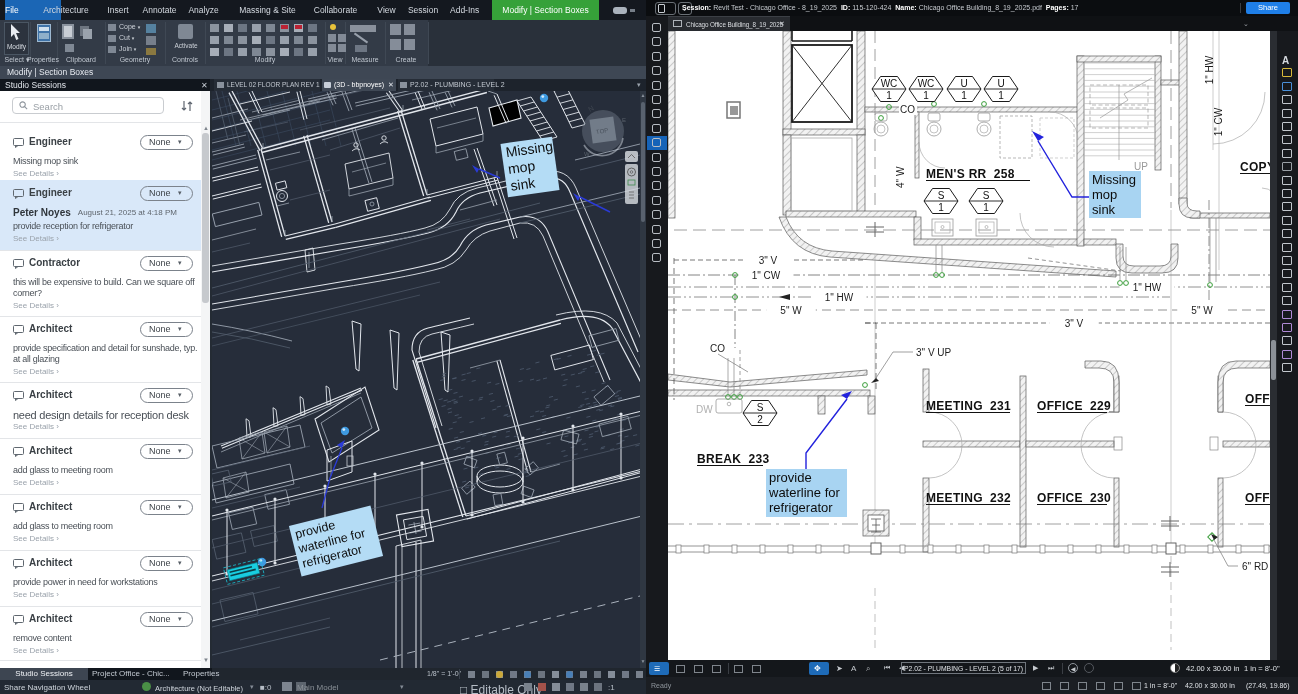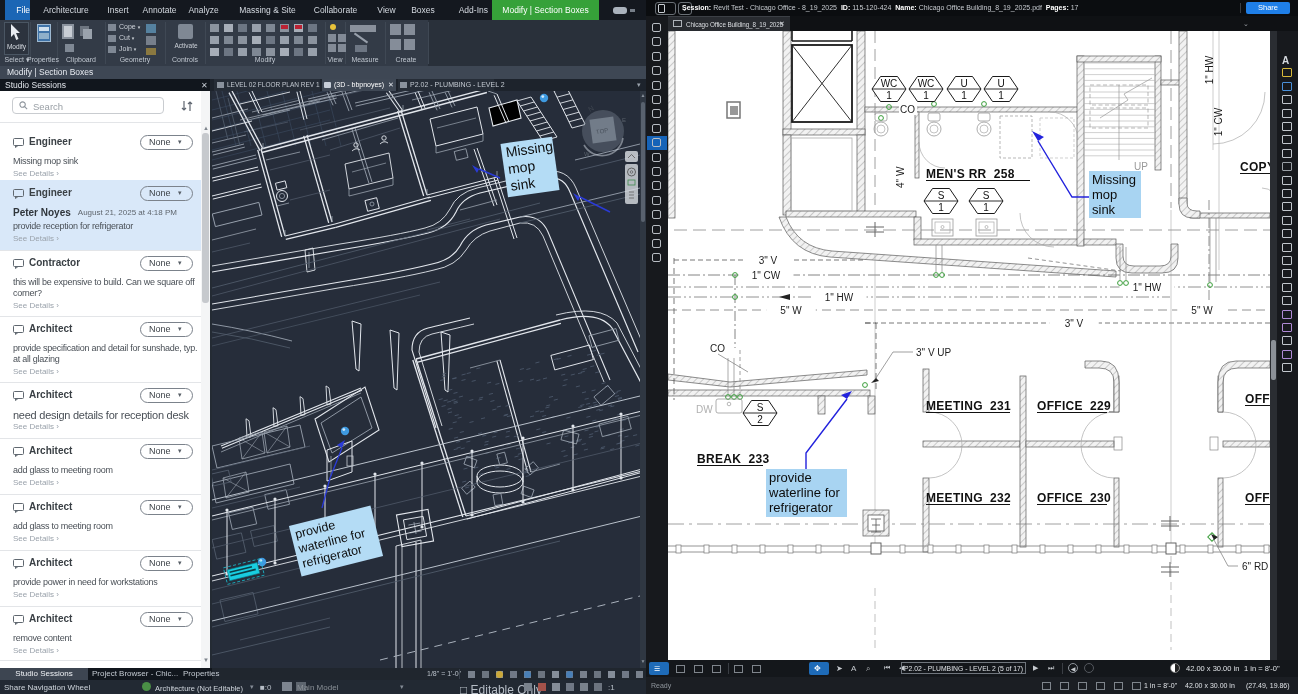--- a/index.html
+++ b/index.html
@@ -1,29 +1,29 @@
 <!DOCTYPE html>
 <html><head><meta charset="utf-8"><style>
 *{margin:0;padding:0;box-sizing:border-box}
 body{width:1298px;height:694px;position:relative;overflow:hidden;background:#10151c;font-family:"Liberation Sans",sans-serif}
 .abs{position:absolute}
 </style></head><body>
 
 <div class="abs" style="left:0;top:0;width:646px;height:694px;background:#242b34">
 <div class="abs" style="left:0;top:0;width:646px;height:20px;background:#14181f">
-<div class="abs" style="left:5px;top:0;width:25px;height:20px;background:#1b66b5;color:#fff;font-size:8.5px;line-height:20px;text-align:right">File</div>
+<div class="abs" style="left:5px;top:0;width:56px;height:20px;background:#1b66b5;color:#fff;font-size:8.5px;line-height:20px;text-align:left">File</div>
 <div class="abs" style="left:38px;top:0;width:56px;height:20px;color:#d4d9e0;font-size:8.5px;line-height:20px;text-align:center">Architecture</div>
 <div class="abs" style="left:102px;top:0;width:32px;height:20px;color:#d4d9e0;font-size:8.5px;line-height:20px;text-align:center">Insert</div>
 <div class="abs" style="left:138px;top:0;width:43px;height:20px;color:#d4d9e0;font-size:8.5px;line-height:20px;text-align:center">Annotate</div>
 <div class="abs" style="left:183px;top:0;width:41px;height:20px;color:#d4d9e0;font-size:8.5px;line-height:20px;text-align:center">Analyze</div>
 <div class="abs" style="left:233px;top:0;width:69px;height:20px;color:#d4d9e0;font-size:8.5px;line-height:20px;text-align:center">Massing &amp; Site</div>
 <div class="abs" style="left:308px;top:0;width:55px;height:20px;color:#d4d9e0;font-size:8.5px;line-height:20px;text-align:center">Collaborate</div>
 <div class="abs" style="left:373px;top:0;width:27px;height:20px;color:#d4d9e0;font-size:8.5px;line-height:20px;text-align:center">View</div>
-<div class="abs" style="left:403px;top:0;width:40px;height:20px;color:#d4d9e0;font-size:8.5px;line-height:20px;text-align:center">Boxes</div>
-<div class="abs" style="left:450px;top:0;width:38px;height:20px;color:#d4d9e0;font-size:8.5px;line-height:20px;text-align:right">Add-Ins</div>
+<div class="abs" style="left:403px;top:0;width:40px;height:20px;color:#d4d9e0;font-size:8.5px;line-height:20px;text-align:center">Session</div>
+<div class="abs" style="left:450px;top:0;width:38px;height:20px;color:#d4d9e0;font-size:8.5px;line-height:20px;text-align:left">Add-Ins</div>
 <div class="abs" style="left:492px;top:0;width:107px;height:20px;background:#36a139;color:#fff;font-size:8.5px;line-height:20px;text-align:center">Modify | Section Boxes</div>
 <div class="abs" style="left:613px;top:7px;width:14px;height:7px;background:#aab2bc;border-radius:3px"></div>
       <div class="abs" style="left:630px;top:9px;width:5px;height:3px;background:#767e88"></div>
 </div>
 <div class="abs" style="left:0;top:20px;width:646px;height:46px;background:#333b47">
 <div class="abs" style="left:428px;top:0;width:218px;height:46px;background:#29303a"></div>
 <div class="abs" style="left:30px;top:2px;width:1px;height:42px;background:#3f4854"></div>
 <div class="abs" style="left:57px;top:2px;width:1px;height:42px;background:#3f4854"></div>
 <div class="abs" style="left:105px;top:2px;width:1px;height:42px;background:#3f4854"></div>
 <div class="abs" style="left:165px;top:2px;width:1px;height:42px;background:#3f4854"></div>
@@ -757,21 +757,21 @@
 <div class="abs" style="left:396px;top:3px;width:7px;height:7px;background:#858d98"></div>
 <div class="abs" style="left:410px;top:3px;width:7px;height:7px;background:#707885"></div>
 <div class="abs" style="left:424px;top:3px;width:7px;height:7px;background:#79818c"></div>
 <div class="abs" style="left:284px;top:3px;width:7px;height:7px;background:#caa83a;border-radius:50%"></div>
 <div class="abs" style="left:312px;top:3px;width:7px;height:7px;background:#4a7fb5;border-radius:50%"></div>
 <div class="abs" style="left:354px;top:3px;width:7px;height:7px;background:#4a7fb5;border-radius:50%"></div>
 <div class="abs" style="left:247px;top:1px;width:1px;height:10px;background:#39414c"></div>
 </div>
 <div class="abs" style="left:0;top:668px;width:212px;height:12px;background:#11161d">
 <div class="abs" style="left:0;top:0;width:88px;height:12px;background:#3d4551;color:#eef1f5;font-size:8px;line-height:12px;text-align:center">Studio Sessions</div>
-<div class="abs" style="left:92px;top:0;color:#c3c9d1;font-size:8px;line-height:12px">Project Browser - Chic...</div>
+<div class="abs" style="left:92px;top:0;color:#c3c9d1;font-size:8px;line-height:12px">Project Office - Chic...</div>
 <div class="abs" style="left:183px;top:0;color:#c3c9d1;font-size:8px;line-height:12px">Properties</div>
 </div>
 <div class="abs" style="left:0;top:680px;width:646px;height:14px;background:#222933">
 <div class="abs" style="left:4px;top:3px;color:#cfd5dc;font-size:8px">Share Navigation Wheel</div>
 <div class="abs" style="left:142px;top:2px;width:9px;height:9px;background:#4a8f46;border-radius:50%"></div>
 <div class="abs" style="left:155px;top:3.5px;color:#cfd5dc;font-size:7.5px">Architecture (Not Editable)</div>
 <div class="abs" style="left:250px;top:3px;color:#848c96;font-size:7px">▾</div>
 <div class="abs" style="left:260px;top:3px;color:#b6bdc6;font-size:8px">■:0</div>
 <div class="abs" style="left:282px;top:2px;width:10px;height:9px;background:#7d8590"></div>
 <div class="abs" style="left:296px;top:2px;width:10px;height:9px;background:#5d656f"></div>

